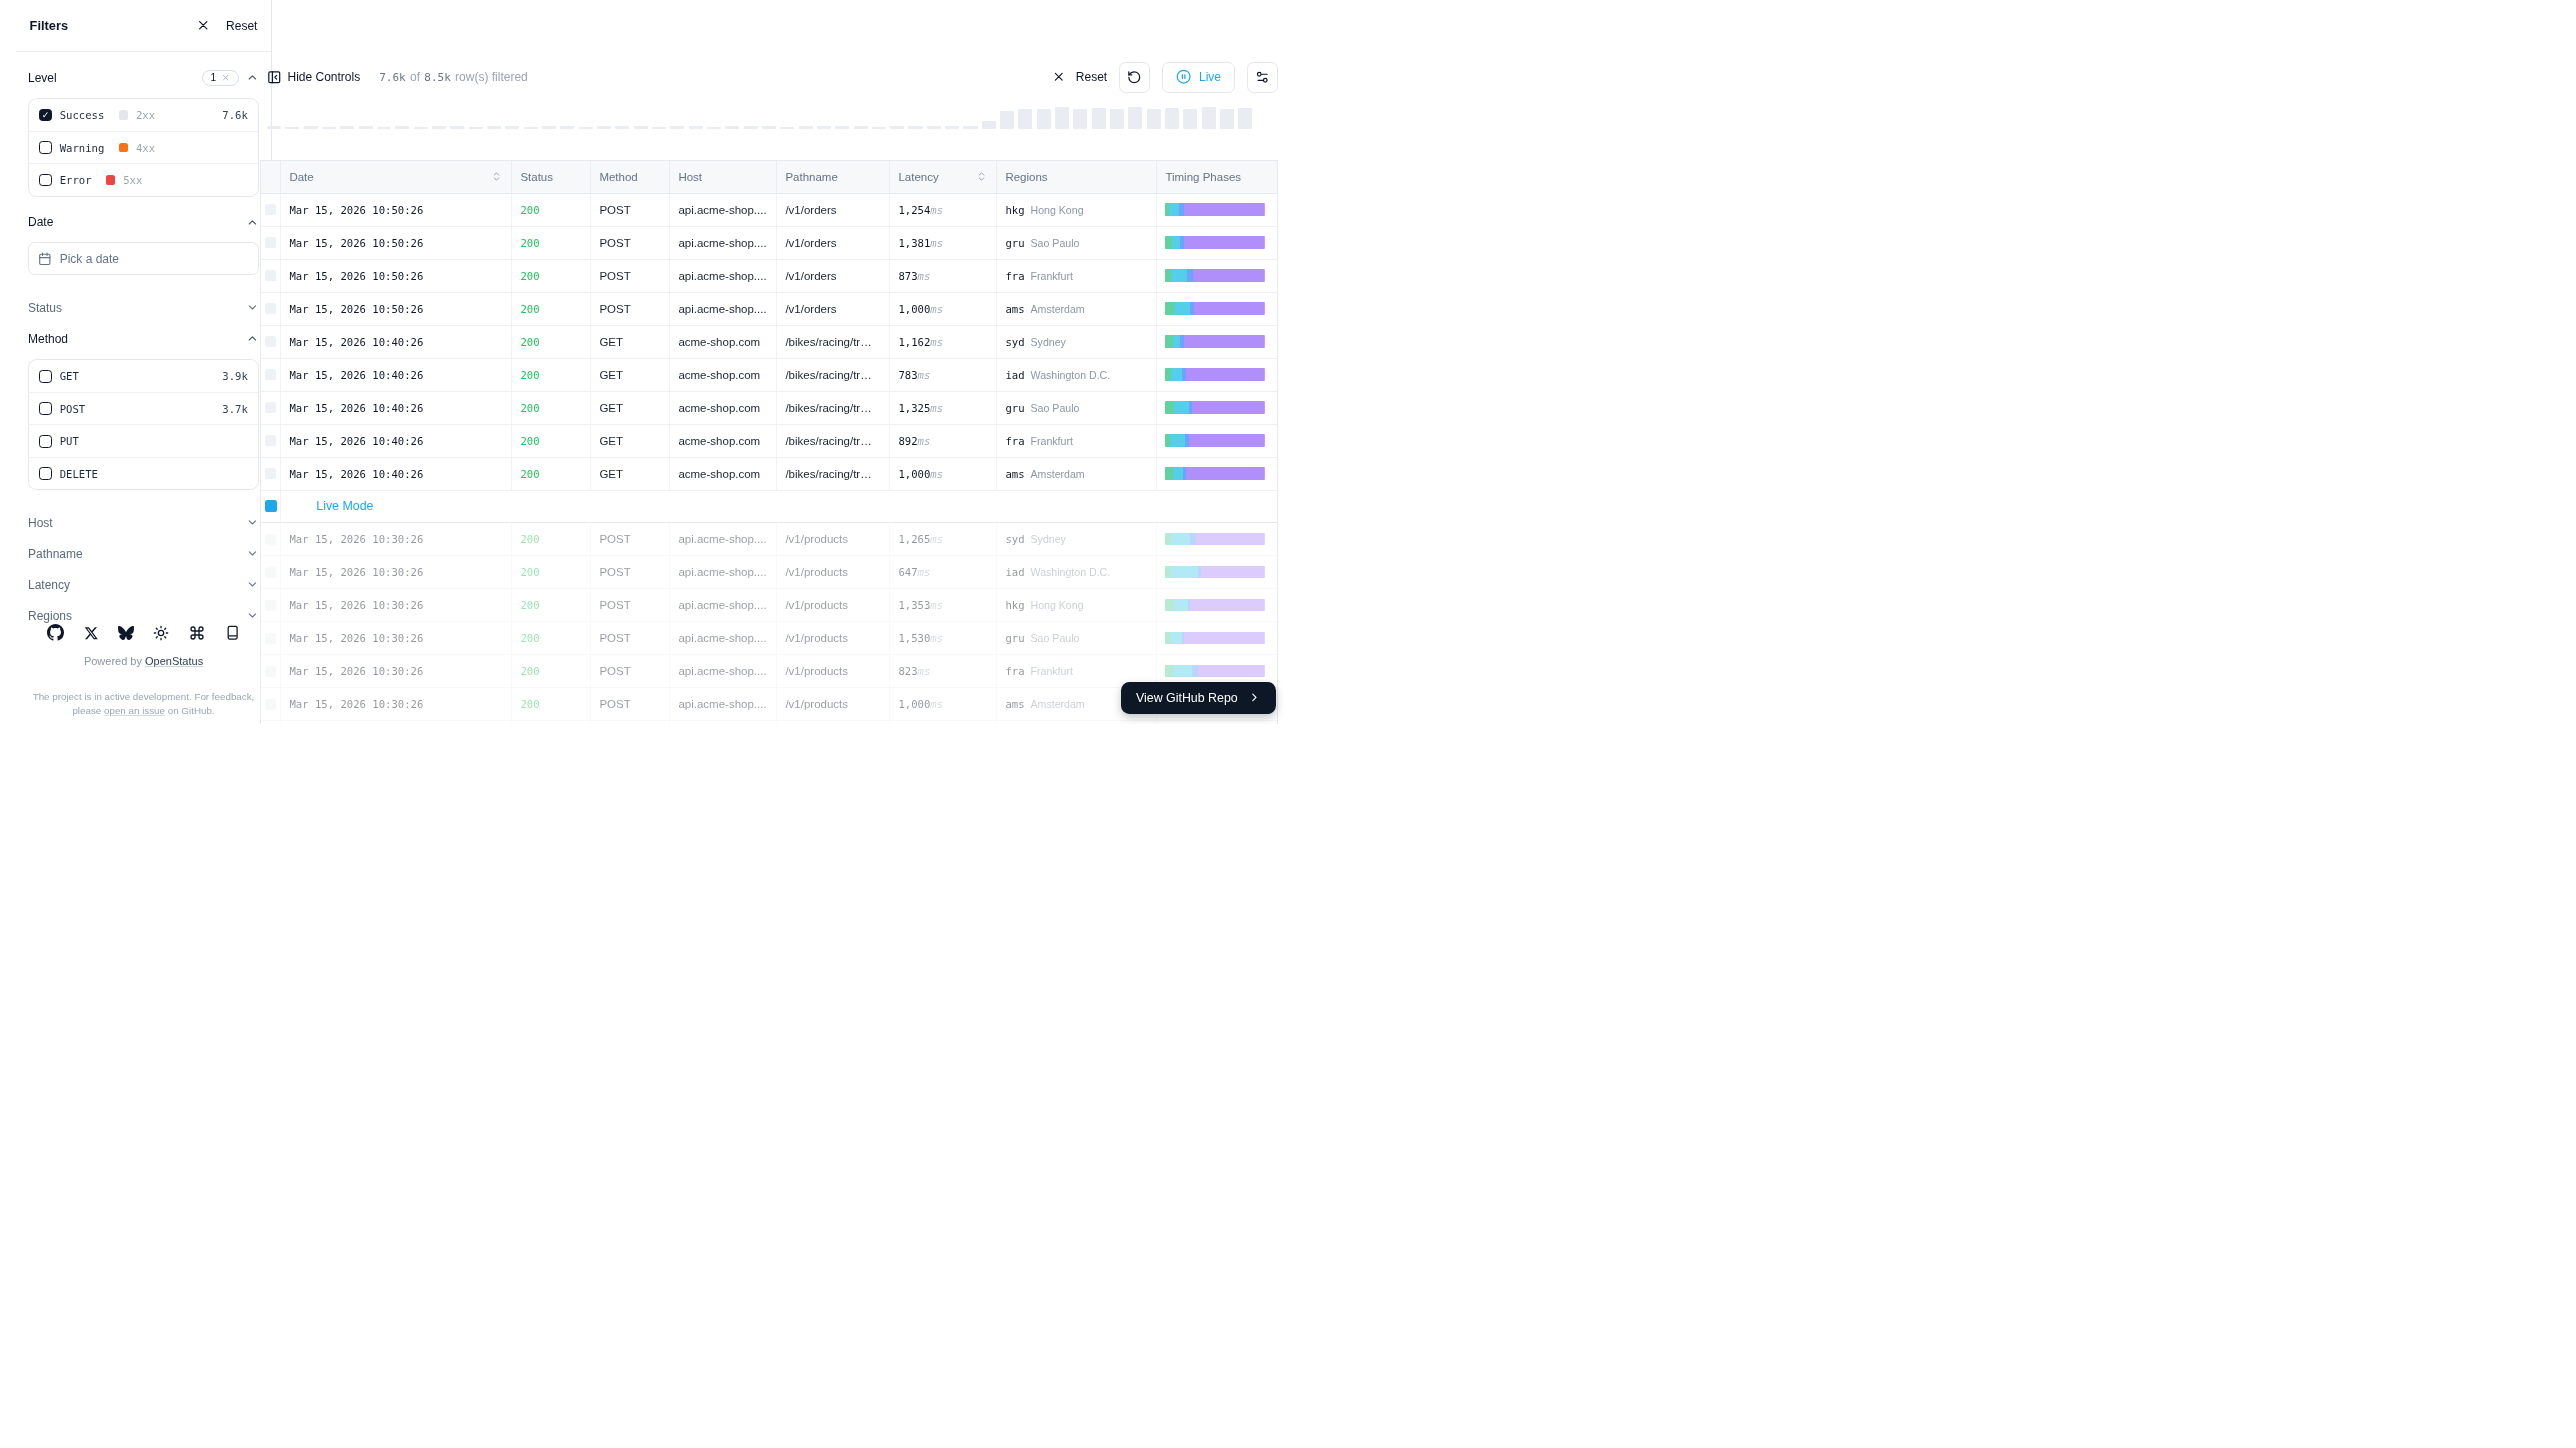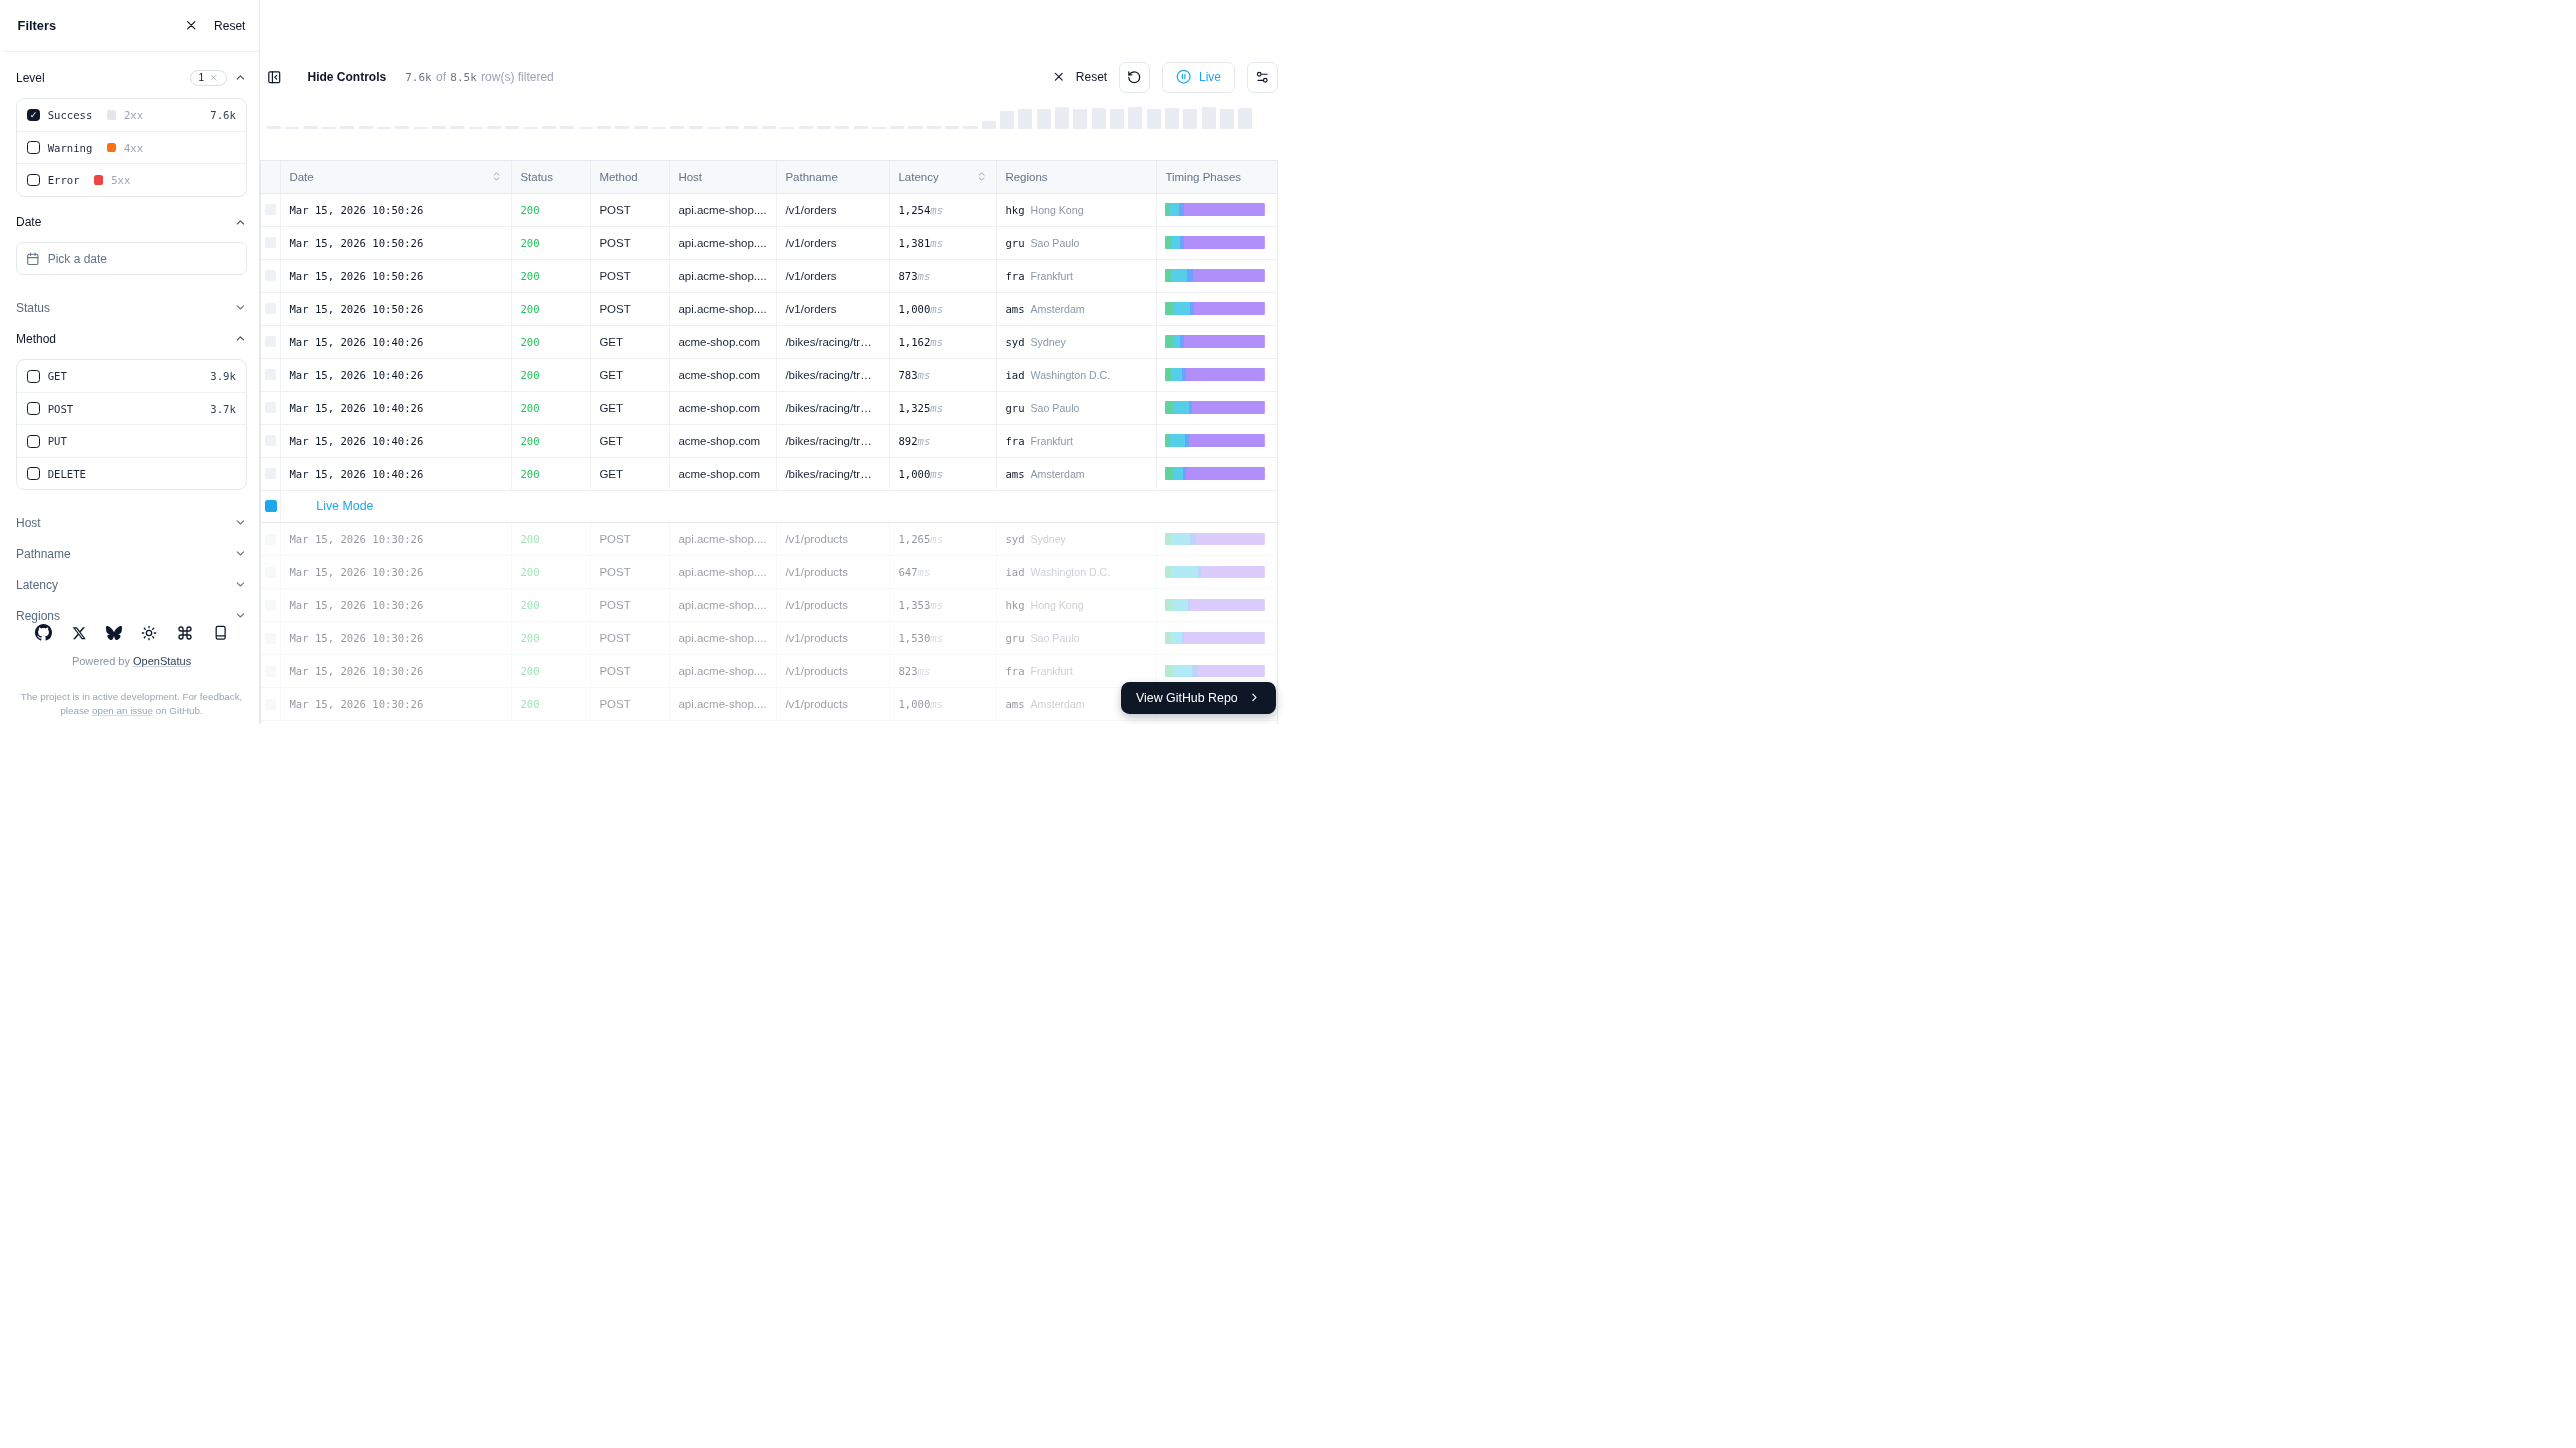--- a/index.html
+++ b/index.html
@@ -1,21 +1,21 @@
 <!DOCTYPE html>
 <html style="font-size:13.6px"><head>
 <meta charset="utf-8">
 <style>
   html,body{margin:0;padding:0;overflow:hidden;background:#fff;}
   body{width:1288px;height:724px;position:relative;font-family:"Liberation Sans",sans-serif;color:#0f172a;font-size:12px;}
   svg{display:block;}
   button{font-family:inherit;background:none;border:none;padding:0;cursor:pointer;color:inherit;}
 
   
-  .sidebar{position:absolute;left:4px;top:0;bottom:0;width:256px;border-right:0.9px solid #e4e8ee;box-sizing:border-box;background:#fff;}
+  .sidebar{position:absolute;left:16px;top:0;bottom:0;width:256px;border-right:0.9px solid #e4e8ee;box-sizing:border-box;background:#fff;}
   .sb-header{height:51px;display:flex;align-items:center;gap:15.3px;padding:0 13.6px;border-bottom:0.9px solid #e9edf2;}
   .sb-title{flex:1;font-size:12.8px;font-weight:700;}
   .sb-reset{font-size:12px;font-weight:500;color:#0f172a;}
   .sb-body{padding:10.2px 12px 0 12px;}
   .sec-head{display:flex;align-items:center;height:31px;gap:6.8px;}
   .sec-label{flex:1;font-weight:500;font-size:12px;color:#0f172a;}
   .sec-label.muted{color:#5b6b7d;}
   .badge{display:flex;align-items:center;gap:5.1px;border:0.9px solid #d9dfe7;border-radius:851px;padding:1.7px 7.7px;font-size:10.2px;color:#0f172a;}
   .badge svg{opacity:.55;}
   .opt-group{border:0.9px solid #e4e8ee;border-radius:8.5px;margin-top:5.1px;overflow:hidden;}
@@ -34,21 +34,21 @@
   .sb-powered a{color:#334155;text-decoration:underline;text-decoration-color:#cbd5e1;}
   .sb-note{font-size:9.8px;line-height:13.6px;color:#9aa6b4;}
   .sb-note u{text-decoration-color:#d3dae2;}
 
   
   .main{position:absolute;left:256px;top:0;right:0;bottom:0;}
   .searchbar{position:absolute;left:11px;right:10.2px;top:10.2px;height:39px;border:0.9px solid #e4e8ee;border-radius:8.5px;display:flex;align-items:center;gap:8.5px;padding:0 10.2px;box-sizing:border-box;}
   .search-text{flex:1;font-size:12.4px;color:#0f172a;}
   .kbd{background:#eef2f6;border-radius:5.1px;padding:3.4px 7.7px;font-size:10.6px;color:#5b6b7c;letter-spacing:1.7px;}
   .toolbar{position:absolute;left:11px;right:10.2px;top:60px;height:34px;display:flex;align-items:center;gap:19px;}
-  .ghost-btn{display:flex;align-items:center;gap:26px;font-size:12px;font-weight:700;color:#0f172a;}
+  .ghost-btn{display:flex;align-items:center;gap:6px;font-size:12px;font-weight:400;color:#0f172a;}
   .summary{display:flex;align-items:center;gap:4.3px;font-size:12px;color:#9aa4b2;}
   .summary .num{font-family:"DejaVu Sans Mono",monospace;color:#6b7686;font-size:11px;}
   .tb-right{margin-left:auto;display:flex;align-items:center;gap:12px;}
   .btn36{height:31px;min-width:31px;border:0.9px solid #e4e8ee;border-radius:6.8px;background:#fff;display:flex;align-items:center;justify-content:center;box-sizing:border-box;}
   .live-btn{padding:0 12.8px;gap:7.7px;font-size:12px;font-weight:500;}
 
   .histogram{position:absolute;left:11px;right:10.2px;top:102px;height:27px;display:flex;align-items:flex-end;gap:4.3px;padding-right:25.6px;}
   .hbar{flex:1;border-radius:0.9px;}
   .hist-labels{position:absolute;left:11px;right:10.2px;top:133px;height:17px;font-size:10.2px;color:#64748b;}
   .hist-labels span{position:absolute;top:1.7px;white-space:nowrap;}

